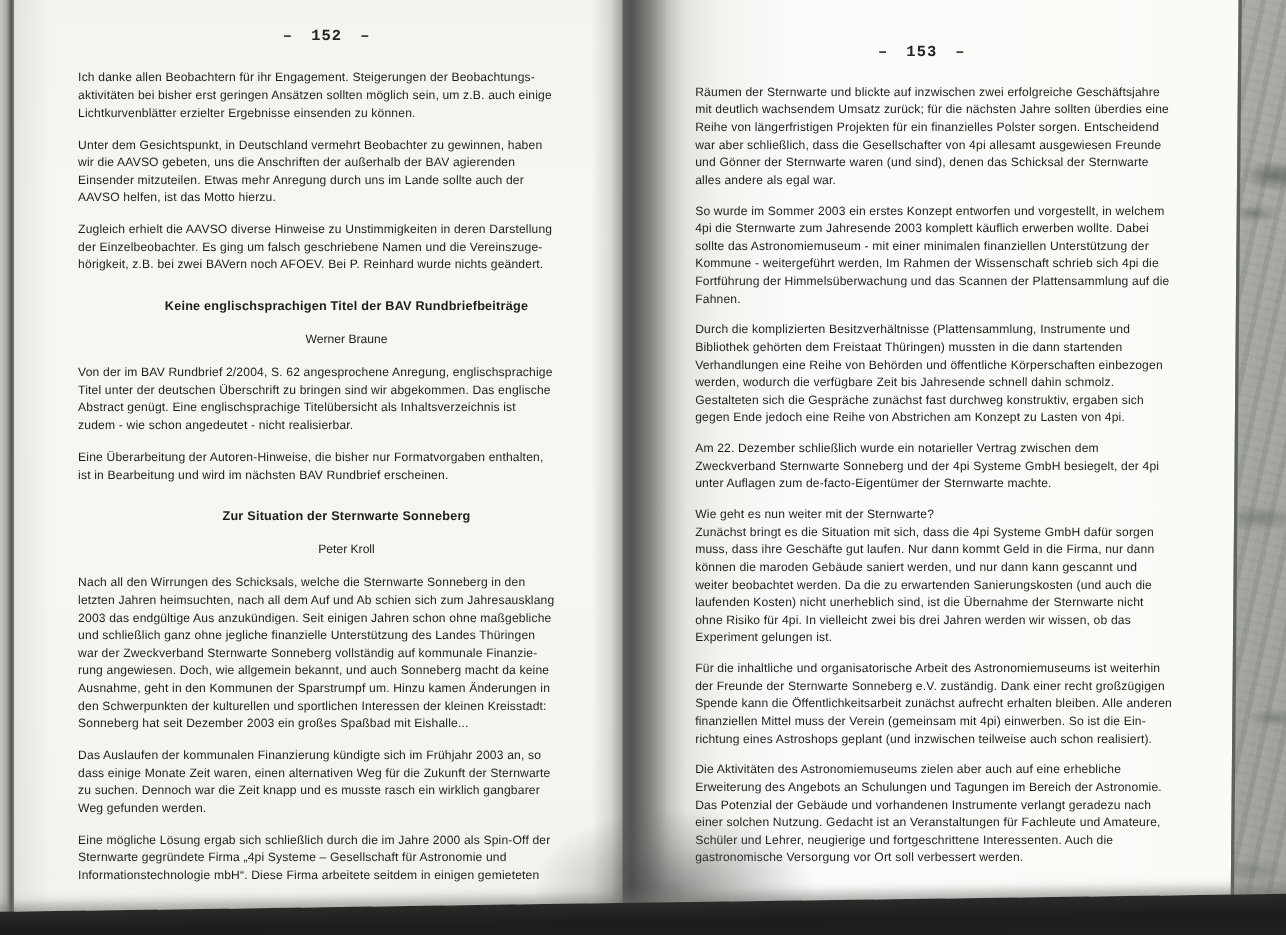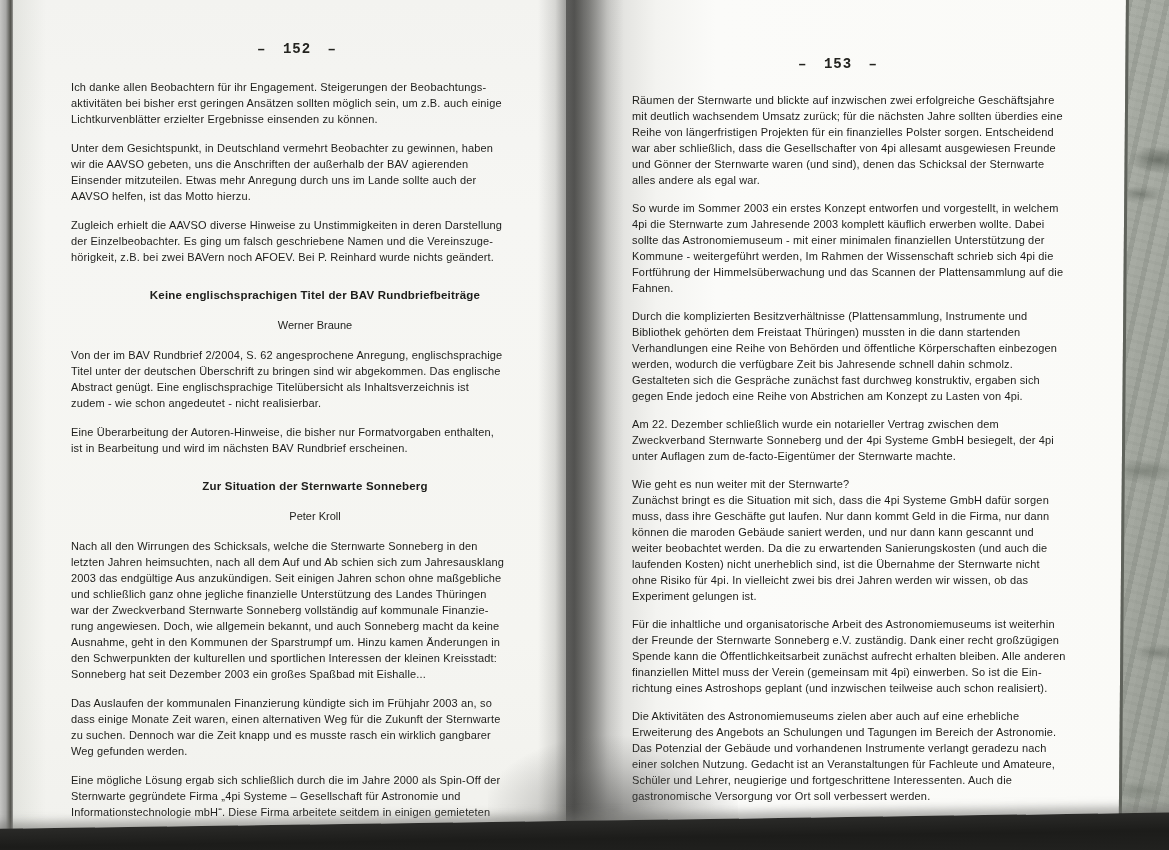--- a/index.html
+++ b/index.html
@@ -61,21 +61,21 @@
       repeating-linear-gradient(14deg,rgba(140,145,137,0.16) 0 3px,rgba(175,179,171,0.10) 3px 9px),
       linear-gradient(180deg,#a9ada5 0%,#a2a69e 55%,#9da199 100%);
   }
 
   
   .content { position:absolute; }
   .content-left  { left:46px; top:25px; width:512px; }
   .content-right { left:54px; top:40px; width:500px; }
 
   .pgnum {
-    margin:16px; text-align:center;
+    margin:0; text-align:center;
     font-family:"Liberation Mono", monospace;
     font-weight:bold; font-size:14px;
     letter-spacing:1px; word-spacing:7px;
     color:#23231f;
   }
   .pgnum-left  { padding-right:36px; }
   .pgnum-right { padding-right:64px; }
 
   .para, .heading, .author {
     margin:12px; color:#1d1d1a;

